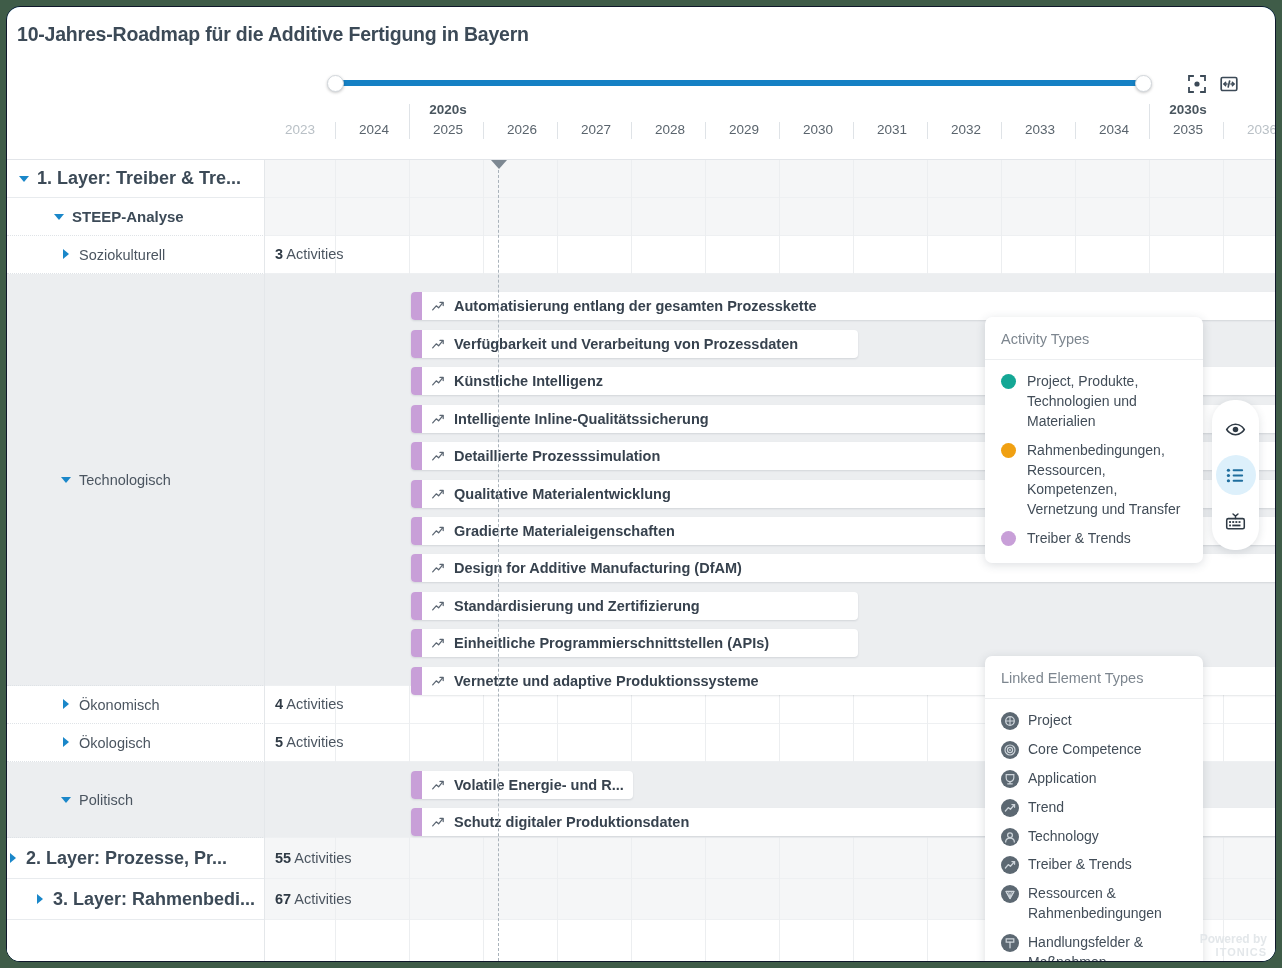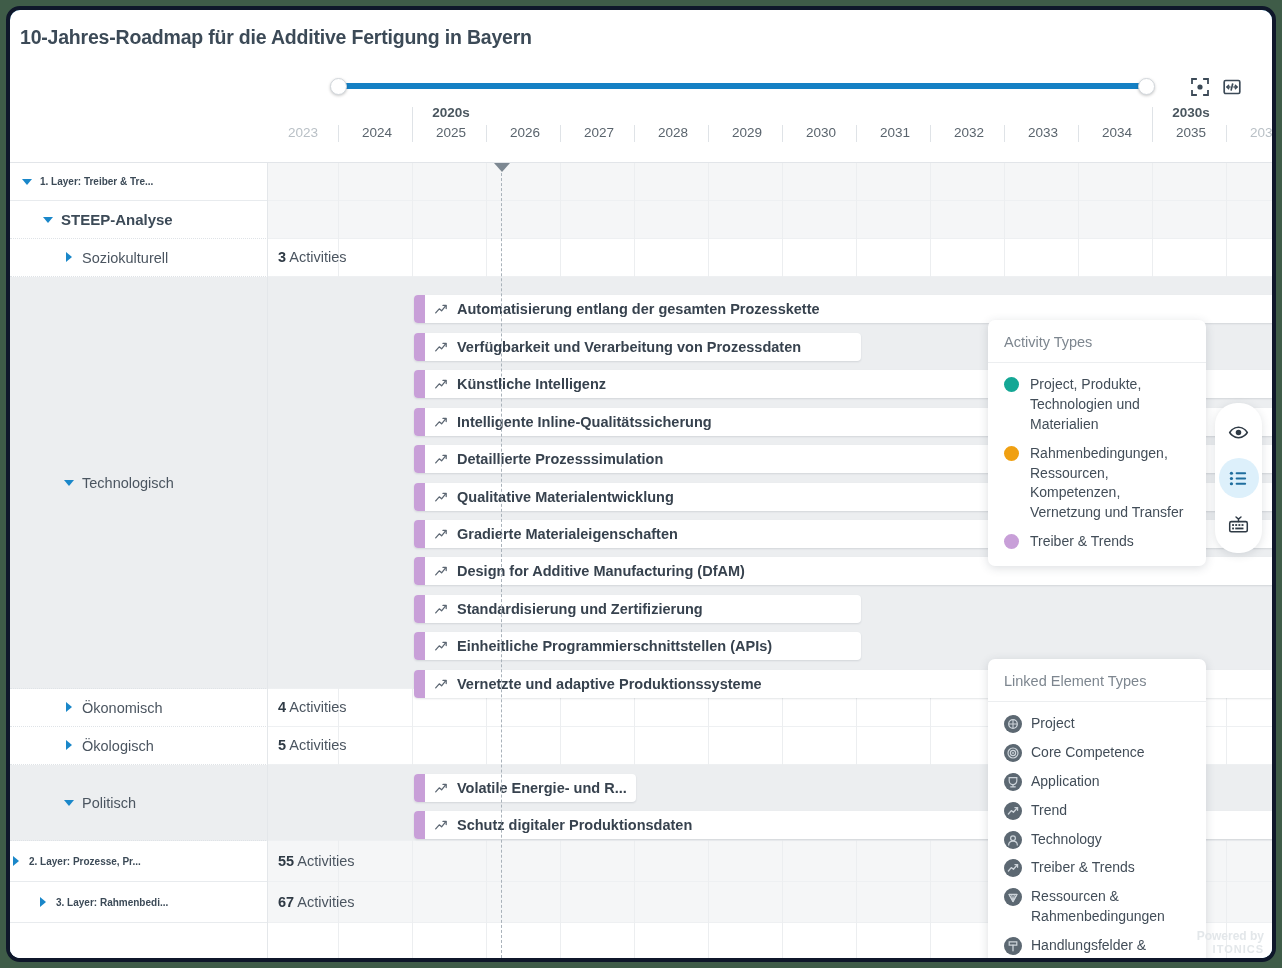--- a/index.html
+++ b/index.html
@@ -12,21 +12,21 @@
     font-family: "Liberation Sans", sans-serif;
   }
 
   
   #frame {
     position: absolute;
     left: 6px; top: 6px;
     width: 1270px; height: 956px;
     background: #0369a1;
     border-radius: 14px;
-    border: 4px solid #0f172a;
+    border: 1px solid #0f172a;
     overflow: hidden;
   }
 
   
   #header {
     position: absolute;
     left: 0; top: 0; right: 0;
     height: 153px;
     background: #ffffff;
     border-bottom: 1px solid #e2e5e9;
@@ -169,21 +169,21 @@
   .twisty.right::before {
     content: "";
     position: absolute;
     left: 2px; top: 0;
     border-top: 5.5px solid transparent;
     border-bottom: 5.5px solid transparent;
     border-left: 6.5px solid #1a87c9;
   }
 
   .tree-label { font-size: 14.5px; color: #4b5560; white-space: nowrap; }
-  .tree-row.layer .tree-label { font-size: 10px; font-weight: bold; color: #3c4a57; }
+  .tree-row.layer .tree-label { font-size: 18px; font-weight: bold; color: #3c4a57; }
   .tree-row.group .tree-label { font-size: 15px; font-weight: bold; color: #3c4a57; }
 
   
   .count-cell {
     position: absolute;
     left: 268px;
     font-size: 14.5px;
     color: #4b5560;
     z-index: 3;
     white-space: nowrap;
@@ -611,21 +611,21 @@
         </div>
     </div>
 
     <div id="count-layer"></div>
 
     <div id="tree-col">
         <div class="tree-row layer" style="top: 0px; height: 38px; padding-left: 12px;">
           <span class="twisty down"></span>
           <span class="tree-label">1. Layer: Treiber &amp; Tre...</span>
         </div>
-        <div class="tree-row group" style="top: 38px; height: 38px; padding-left: 33px;">
+        <div class="tree-row group" style="top: 38px; height: 38px; padding-left: 47px;">
           <span class="twisty down"></span>
           <span class="tree-label">STEEP-Analyse</span>
         </div>
         <div class="tree-row" style="top: 76px; height: 38px; padding-left: 54px;">
           <span class="twisty right"></span>
           <span class="tree-label">Soziokulturell</span>
         </div>
         <div class="tree-row shaded" style="top: 114px; height: 412px; padding-left: 54px;">
           <span class="twisty down"></span>
           <span class="tree-label">Technologisch</span>

